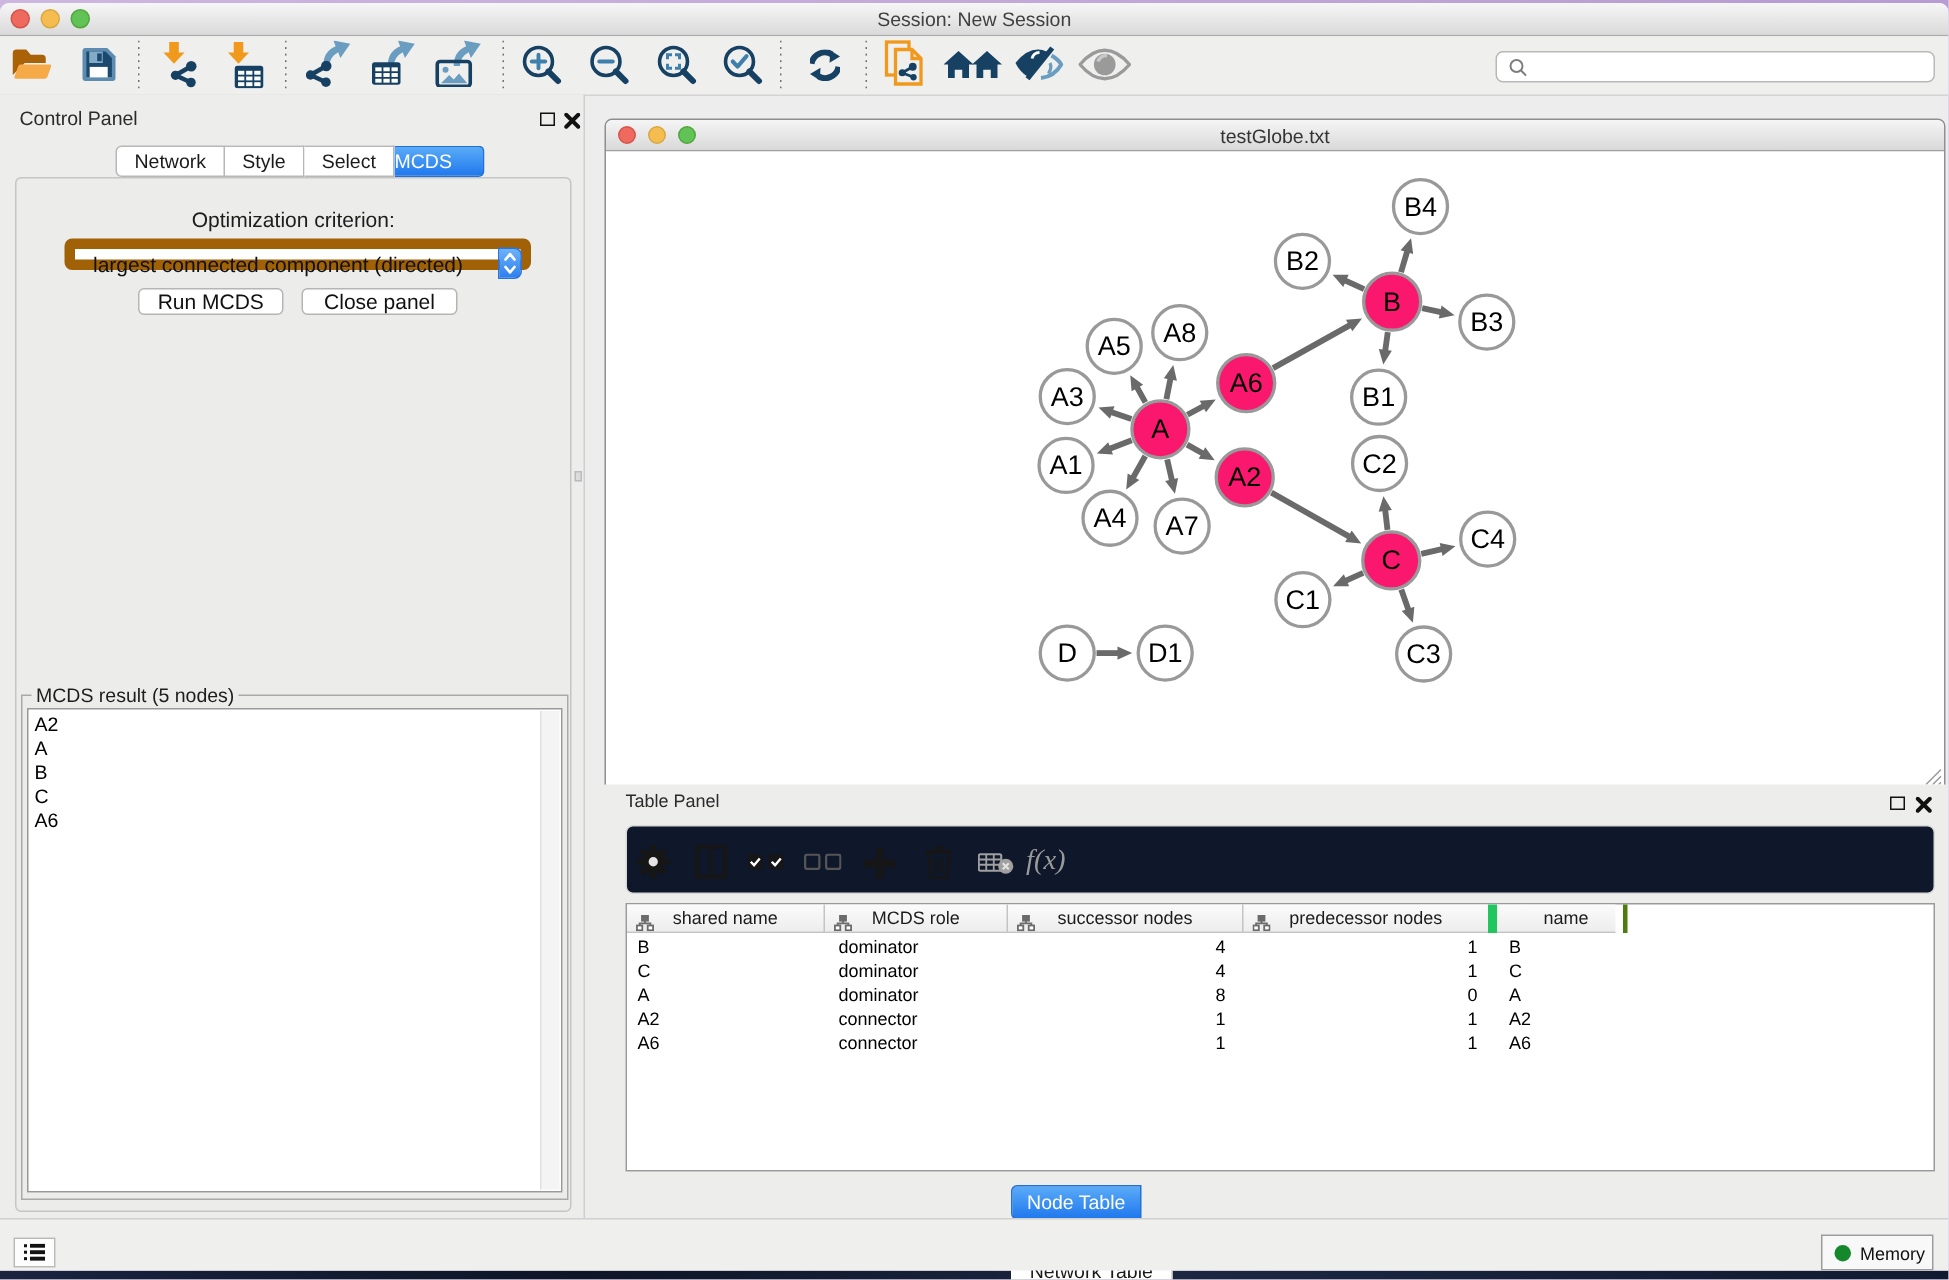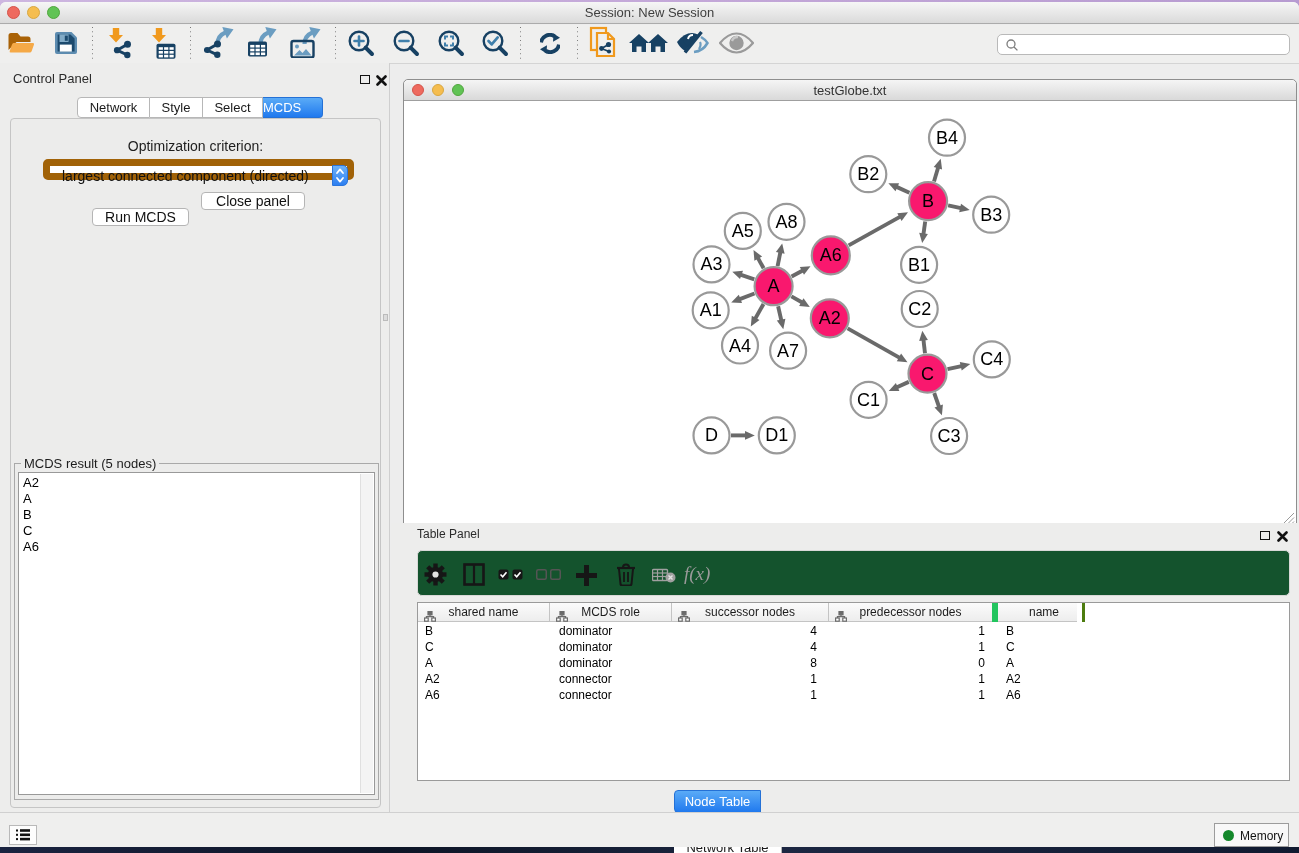--- a/index.html
+++ b/index.html
@@ -209,21 +209,21 @@
     <div class="abs" style="left:43px;top:96px;width:311px;height:21px;background:#fff;border:7px solid #a16207;border-radius:5px;">
       <div class="abs" style="left:12px;top:2px;font-size:14px;color:#111;">largest connected component (directed)</div>
       <div class="abs" style="right:-1px;top:-1px;width:16px;height:21px;background:linear-gradient(#6db2f9,#2d7ff0);border-radius:0 5px 5px 0;border:1px solid #2a75dd;">
         <svg width="14" height="19" viewBox="0 0 14 19">
             <path d="M4 7 L7 3.4 L10 7" fill="none" stroke="#fff" stroke-width="1.8" stroke-linecap="round" stroke-linejoin="round"></path>
             <path d="M4 12 L7 15.6 L10 12" fill="none" stroke="#fff" stroke-width="1.8" stroke-linecap="round" stroke-linejoin="round"></path>
           </svg>
       </div>
     </div>
 
-    <div class="abs" style="left:92px;top:129px;width:97px;height:18px;background:#fff;border:1px solid #b5b5b5;border-radius:4px;text-align:center;font-size:14px;line-height:16px;color:#111;margin-top:16px;">Run MCDS</div>
+    <div class="abs" style="left:92px;top:129px;width:97px;height:18px;background:#fff;border:1px solid #b5b5b5;border-radius:4px;text-align:center;font-size:14px;line-height:16px;color:#111;">Run MCDS</div>
     <div class="abs" style="left:201px;top:129px;width:104px;height:18px;background:#fff;border:1px solid #b5b5b5;border-radius:4px;text-align:center;font-size:14px;line-height:16px;color:#111;">Close panel</div>
 
     <div class="abs" style="left:14px;top:400px;width:365px;height:337px;border:1px solid #a9a9a9;"></div>
     <div class="abs" style="left:21px;top:393px;background:#ececeb;padding:0 3px;font-size:13px;color:#1d1d1d;">MCDS result (5 nodes)</div>
     <div class="abs" style="left:18px;top:409px;width:357px;height:323px;background:#fff;border:1px solid #999;">
       <div style="padding:2px 0 0 4px;font-size:13px;line-height:16px;color:#000;">A2<br>A<br>B<br>C<br>A6</div>
       <div class="abs" style="right:1px;top:1px;width:13px;height:319px;background:#f4f4f4;border-left:1px solid #e0e0e0;"></div>
     </div>
   </div>
 
@@ -325,21 +325,21 @@
       </svg>
   </div>
 
   <div class="abs" style="left:391px;top:521px;width:908px;height:291px;background:#ededec;">
     <div class="abs" style="left:26px;top:4px;font-size:12px;color:#2b2b2b;">Table Panel</div>
     <div class="abs" style="left:869px;top:8px;width:10px;height:9px;border:1.6px solid #111;"></div>
     <svg class="abs" style="left:886px;top:8px;" width="11" height="11" viewBox="0 0 11 11">
         <path d="M1.5 1.5 L9.5 9.5 M9.5 1.5 L1.5 9.5" stroke="#111" stroke-width="2.6" stroke-linecap="round"></path>
       </svg>
 
-    <div class="abs" style="left:26px;top:27px;width:873px;height:46px;background:#14532d;border:1px solid #d8d8d7;border-radius:5px;">
+    <div class="abs" style="left:26px;top:27px;width:873px;height:46px;background:#0f172a;border:1px solid #d8d8d7;border-radius:5px;">
 <svg class="abs" style="left:6px;top:12px;" width="23" height="23" viewBox="0 0 23 23">
           <g transform="translate(11.5,11.5)" fill="#161616">
             <rect x="-2.2" y="-11" width="4.4" height="7" transform="rotate(0 0 0)"></rect>
             <rect x="-2.2" y="-11" width="4.4" height="7" transform="rotate(45 0 0)"></rect>
             <rect x="-2.2" y="-11" width="4.4" height="7" transform="rotate(90 0 0)"></rect>
             <rect x="-2.2" y="-11" width="4.4" height="7" transform="rotate(135 0 0)"></rect>
             <rect x="-2.2" y="-11" width="4.4" height="7" transform="rotate(180 0 0)"></rect>
             <rect x="-2.2" y="-11" width="4.4" height="7" transform="rotate(225 0 0)"></rect>
             <rect x="-2.2" y="-11" width="4.4" height="7" transform="rotate(270 0 0)"></rect>
             <rect x="-2.2" y="-11" width="4.4" height="7" transform="rotate(315 0 0)"></rect>

